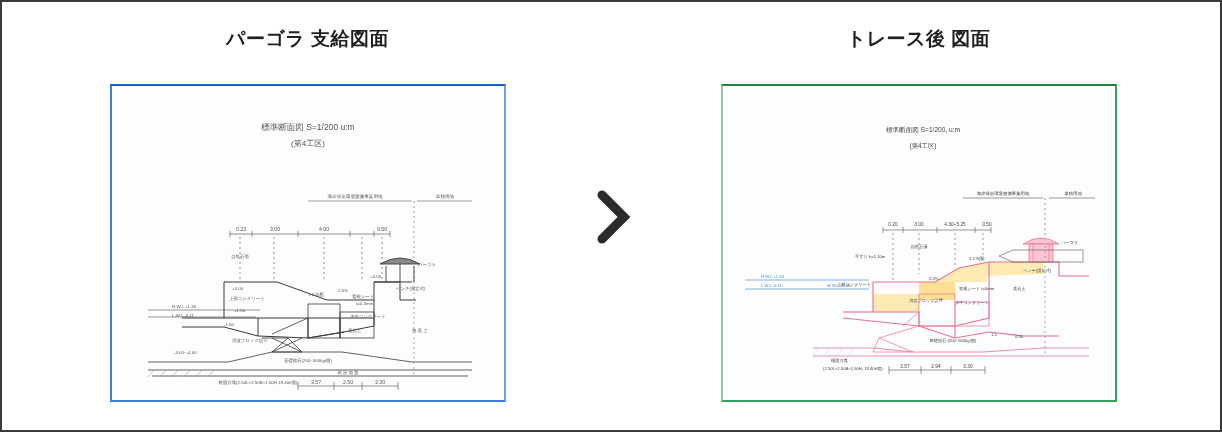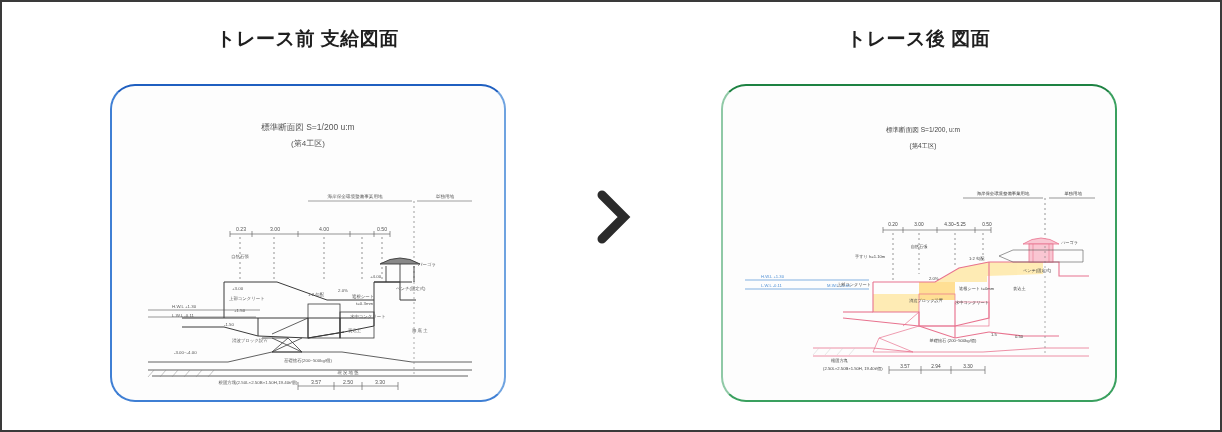--- a/index.html
+++ b/index.html
@@ -26,21 +26,20 @@
     letter-spacing:.5px;
   }
 
   .frame{
     position:absolute;
     top:82px;left:50%;
     transform:translateX(-50%);
     width:396px;height:318px;
     background:#fdfdfd;
     box-sizing:border-box;
-    border-radius:25px;
   }
   .frame-blue{border:2px solid #3f7fd4;border-top-color:#1f5fc0;border-right-color:#6fa3e0;}
   .frame-green{border:2px solid #3aa05f;border-top-color:#1d8242;border-left-color:#8fc9a6;}
 
   
   .chevron{
     position:absolute;left:588px;top:185px;
     width:46px;height:60px;
   }
 
@@ -50,21 +49,21 @@
 
   .t{font-family:"Liberation Sans","DejaVu Sans",sans-serif;}
 </style>
 </head>
 <body>
 
 <div class="page">
 
   <div class="panel panel-left">
 
-    <div class="panel-title">トレース前 支給図面</div>
+    <div class="panel-title">パーゴラ 支給図面</div>
 
     <div class="frame frame-blue">
       <div class="dwg">
         <svg viewBox="0 0 392 314" preserveAspectRatio="none" aria-hidden="true">
           <g fill="#555" class="t" font-size="7" stroke="none">
             <text x="196" y="44" text-anchor="middle" font-size="8.5">標準断面図  S=1/200  u:m</text>
             <text x="196" y="60" text-anchor="middle" font-size="8">(第4工区)</text>
           </g>
 
           <g stroke="#777" stroke-width=".7" fill="none">

